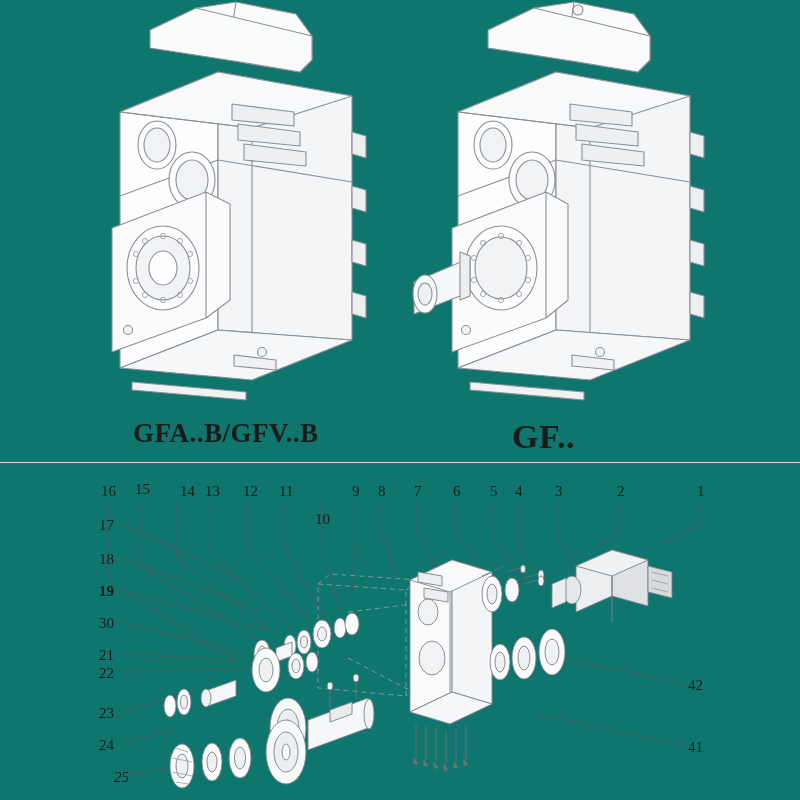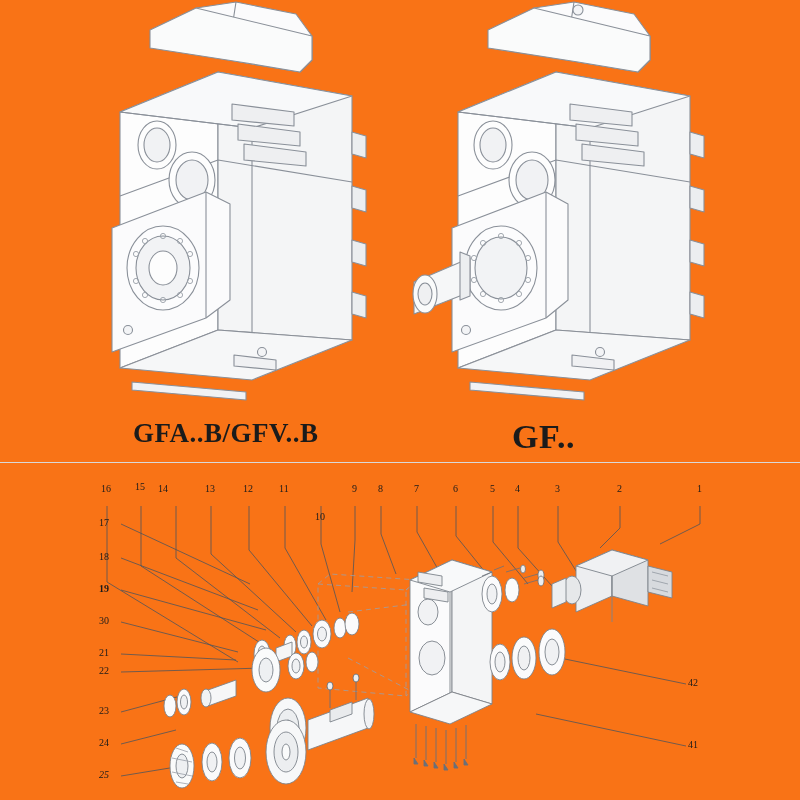--- a/index.html
+++ b/index.html
@@ -6,21 +6,21 @@
   html, body {
     margin: 0; padding: 0;
     width: 800px; height: 800px;
     background: #ffffff;
     font-family: "Liberation Serif", serif;
     overflow: hidden;
   }
   #page {
     position: relative;
     width: 800px; height: 800px;
-    background: #f97316;
+    background: #0f766e;
   }
   
   .top-section {
     position: absolute;
     left: 0; top: 0;
     width: 800px; height: 462px;
   }
   .drawing-svg { position: absolute; left: 0; top: 0; }
   .caption {
     position: absolute;
@@ -47,21 +47,21 @@
   }
   .divider {
     position: absolute;
     left: 0; top: 0;
     width: 800px; height: 1px;
     background: #d9d9d9;
   }
   .lbl {
     position: absolute;
     font-family: "Liberation Serif", serif;
-    font-size: 10px;
+    font-size: 15px;
     color: #1b1b1b;
     line-height: 1;
     white-space: nowrap;
   }
 </style>
 </head>
 <body>
 
 <div id="page">
 
@@ -373,21 +373,21 @@
             <path d="M494 108 L504 104"></path>
               <path d="M482 114 L492 110"></path>
           </g>
         </g>
       </g>
     </svg>
 
     
     <div class="lbl" style="left:101px; top:22px;">16</div>
     <div class="lbl" style="left:135px; top:20px;">15</div>
-    <div class="lbl" style="left:158px; top:22px;">14</div>
+    <div class="lbl" style="left:180px; top:22px;">14</div>
     <div class="lbl" style="left:205px; top:22px;">13</div>
     <div class="lbl" style="left:243px; top:22px;">12</div>
     <div class="lbl" style="left:279px; top:22px;">11</div>
     <div class="lbl" style="left:315px; top:22px;margin-top:28px;">10</div>
     <div class="lbl" style="left:352px; top:22px;">9</div>
     <div class="lbl" style="left:378px; top:22px;">8</div>
     <div class="lbl" style="left:414px; top:22px;">7</div>
     <div class="lbl" style="left:453px; top:22px;">6</div>
     <div class="lbl" style="left:490px; top:22px;">5</div>
     <div class="lbl" style="left:515px; top:22px;">4</div>
@@ -397,19 +397,19 @@
 
     
     <div class="lbl" style="left:99px; top:56px;">17</div>
     <div class="lbl" style="left:99px; top:90px;">18</div>
     <div class="lbl" style="left:99px; top:122px;font-weight:bold;">19</div>
     <div class="lbl" style="left:99px; top:154px;">30</div>
     <div class="lbl" style="left:99px; top:186px;text-align:right;">21</div>
     <div class="lbl" style="left:99px; top:204px;">22</div>
     <div class="lbl" style="left:99px; top:244px;">23</div>
     <div class="lbl" style="left:99px; top:276px;">24</div>
-    <div class="lbl" style="left:99px; top:308px;font-style:italic;">25</div>
+    <div class="lbl" style="left:114px; top:308px;font-style:italic;">25</div>
 
     
     <div class="lbl" style="left:688px; top:216px;">42</div>
     <div class="lbl" style="left:688px; top:278px;">41</div>
   </div>
 </div>
 
 </body></html>

